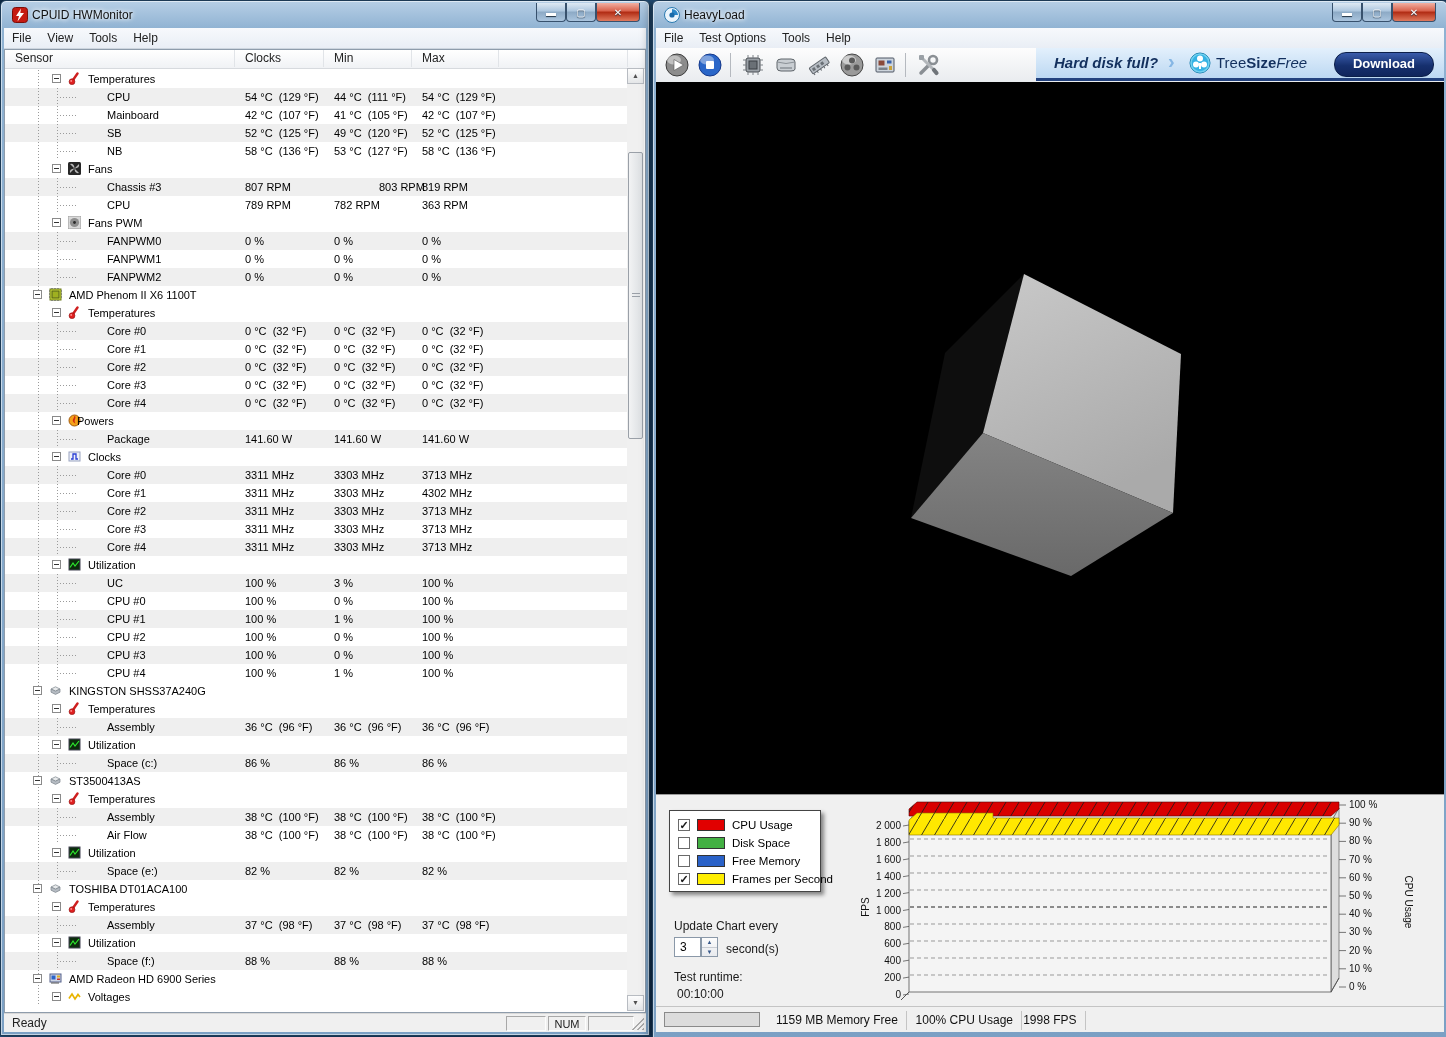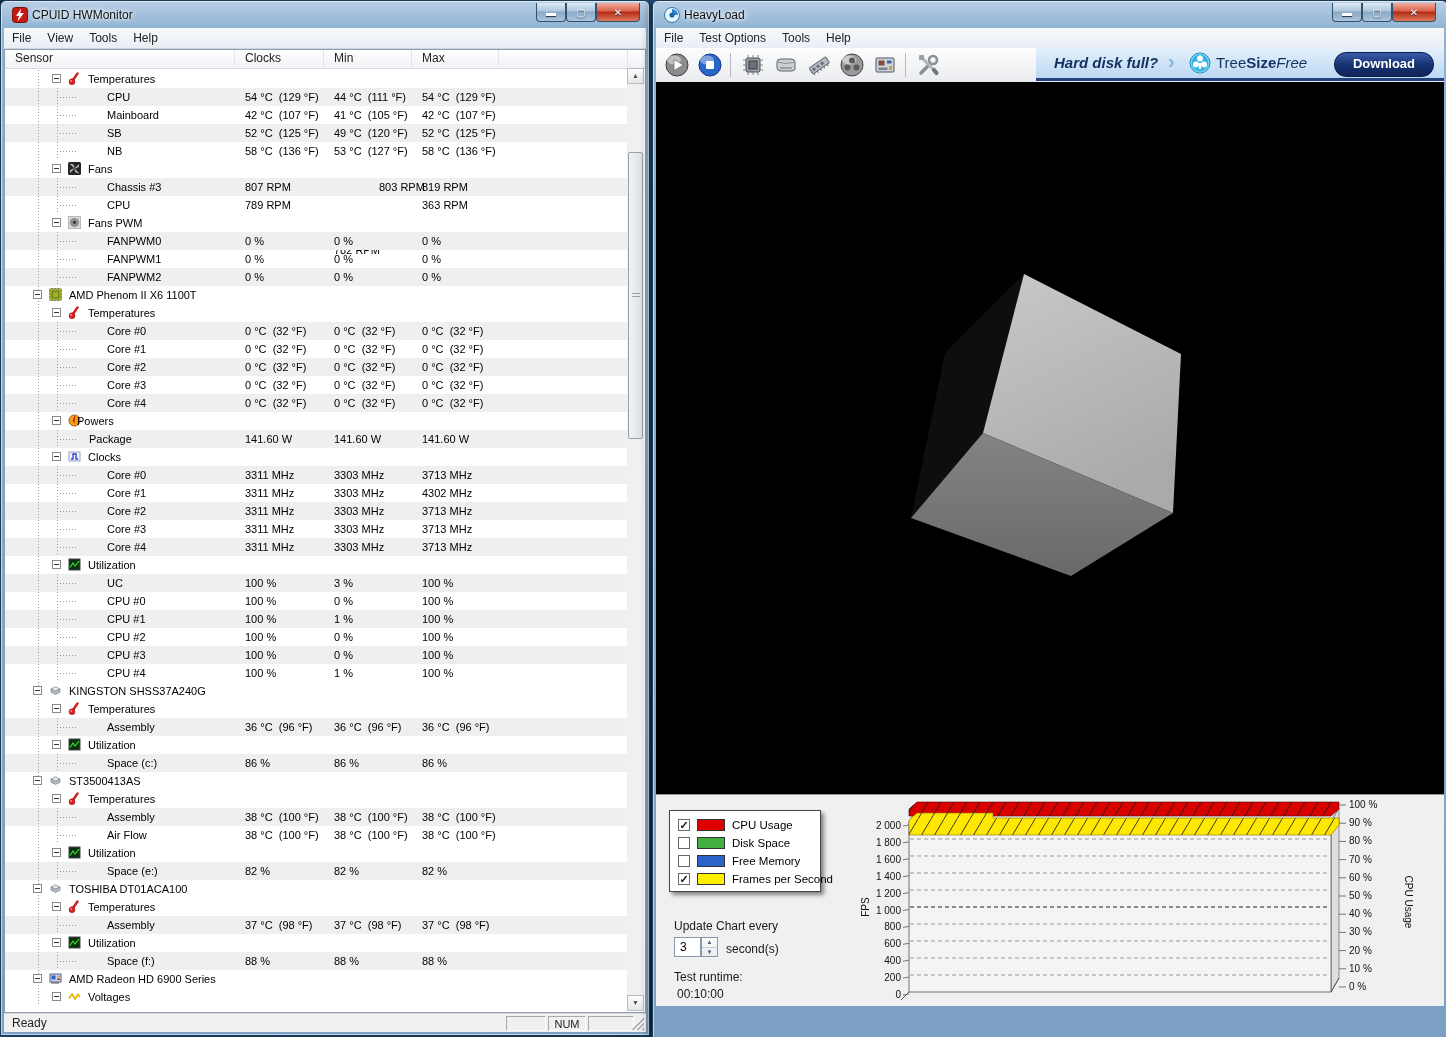--- a/index.html
+++ b/index.html
@@ -183,21 +183,21 @@
             <span class="val" style="left: 240px;">807 RPM</span>
             <span class="val" style="left: 329px; padding-left: 45px;">803 RPM</span>
             <span class="val" style="left: 417px;">819 RPM</span>
           </div>
           <div class="trow" style="top: 146px;">
             <span class="guide" style="left: 33px;"></span>
             <span class="guide" style="left: 52px;"></span>
             <span class="stub" style="left: 52px; width: 20px;"></span>
             <span class="tlabel" style="left: 102px;">CPU</span>
             <span class="val" style="left: 240px;">789 RPM</span>
-            <span class="val" style="left: 329px; margin-top: 45px;">782 RPM</span>
+            <span class="val" style="left: 329px;">782 RPM</span>
             <span class="val" style="left: 417px;">363 RPM</span>
           </div>
           <div class="trow" style="top: 164px;">
             <span class="guide" style="left: 33px;"></span>
             <span class="expander" style="left: 47px;">
               <i></i>
             </span>
             <span class="tico" style="left: 63px;"><svg viewBox="0 0 13 13">
                 <rect width="13" height="13" rx="1.5" fill="#d9d9d9" stroke="#999"></rect>
                 <circle cx="6.5" cy="6.5" r="4.6" fill="#8f8f8f"></circle>
@@ -309,21 +309,21 @@
             <span class="tico" style="left: 63px;"><svg viewBox="0 0 13 13">
                 <circle cx="6.5" cy="6.5" r="5.5" fill="#f4a118" stroke="#a05a10"></circle>
                 <path d="M6.5,1.8 C9.4,4 4.8,6 7.6,9.4 C5.6,8.8 3.6,6.8 5.6,4.2 Z" fill="#d42a10"></path>
               </svg></span>
             <span class="tlabel" style="left: 72px;">Powers</span>
           </div>
           <div class="trow shade" style="top: 380px;">
             <span class="guide" style="left: 33px;"></span>
             <span class="guide" style="left: 52px;"></span>
             <span class="stub" style="left: 52px; width: 20px;"></span>
-            <span class="tlabel" style="left: 84px;">Package</span>
+            <span class="tlabel" style="left: 102px;">Package</span>
             <span class="val" style="left: 240px;">141.60 W</span>
             <span class="val" style="left: 329px;">141.60 W</span>
             <span class="val" style="left: 417px;">141.60 W</span>
           </div>
           <div class="trow" style="top: 398px;">
             <span class="guide" style="left: 33px;"></span>
             <span class="expander" style="left: 47px;">
               <i></i>
             </span>
             <span class="tico" style="left: 63px;"><svg viewBox="0 0 13 13">
@@ -856,14 +856,18 @@
           <line x1="486" y1="153.6" x2="493" y2="153.6" stroke="#555" stroke-width=".8"></line>
           <text x="496" y="156.6" font-size="10" fill="#111">20 %</text>
           <line x1="486" y1="171.79999999999998" x2="493" y2="171.79999999999998" stroke="#555" stroke-width=".8"></line>
           <text x="496" y="174.79999999999998" font-size="10" fill="#111">10 %</text>
           <line x1="486" y1="190" x2="493" y2="190" stroke="#555" stroke-width=".8"></line>
           <text x="496" y="193" font-size="10" fill="#111">0 %</text>
           <text x="552" y="105" font-size="10" fill="#111" transform="rotate(90 552 105)" text-anchor="middle">CPU Usage</text>
         </svg>
     </div>
 
+    <div id="hl-status">
+      <span class="pbar"><span class="pfill" id="pfill" style="width: 88%;"></span></span>
+      <span id="hl-segs"><span class="sseg" style="left: 112px;">1159 MB Memory Free</span><span class="sseg" style="left: 251.6px;">100% CPU Usage</span><span class="sseg" style="left: 359.2px;">1998 FPS</span></span>
+    </div>
   </div>
 </div>
 
 </body></html>

